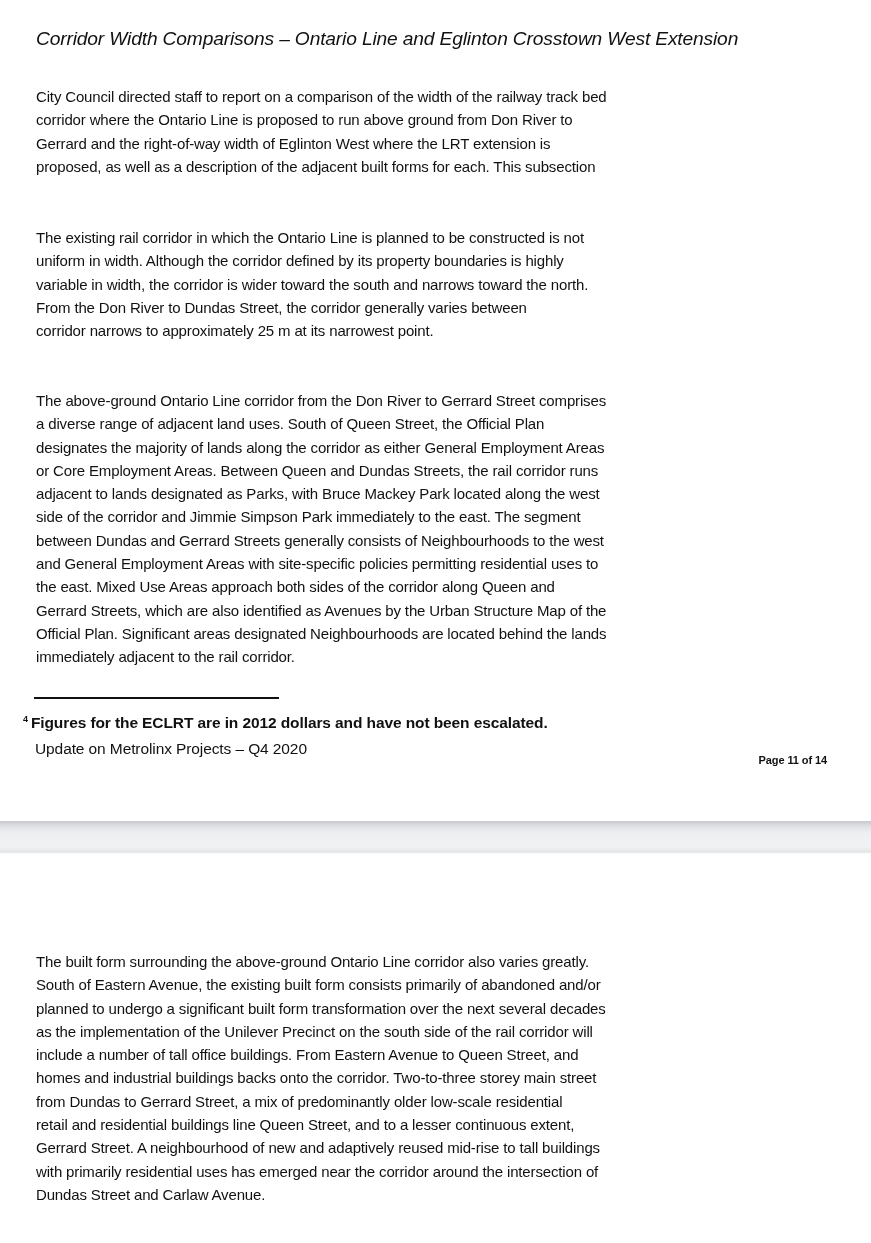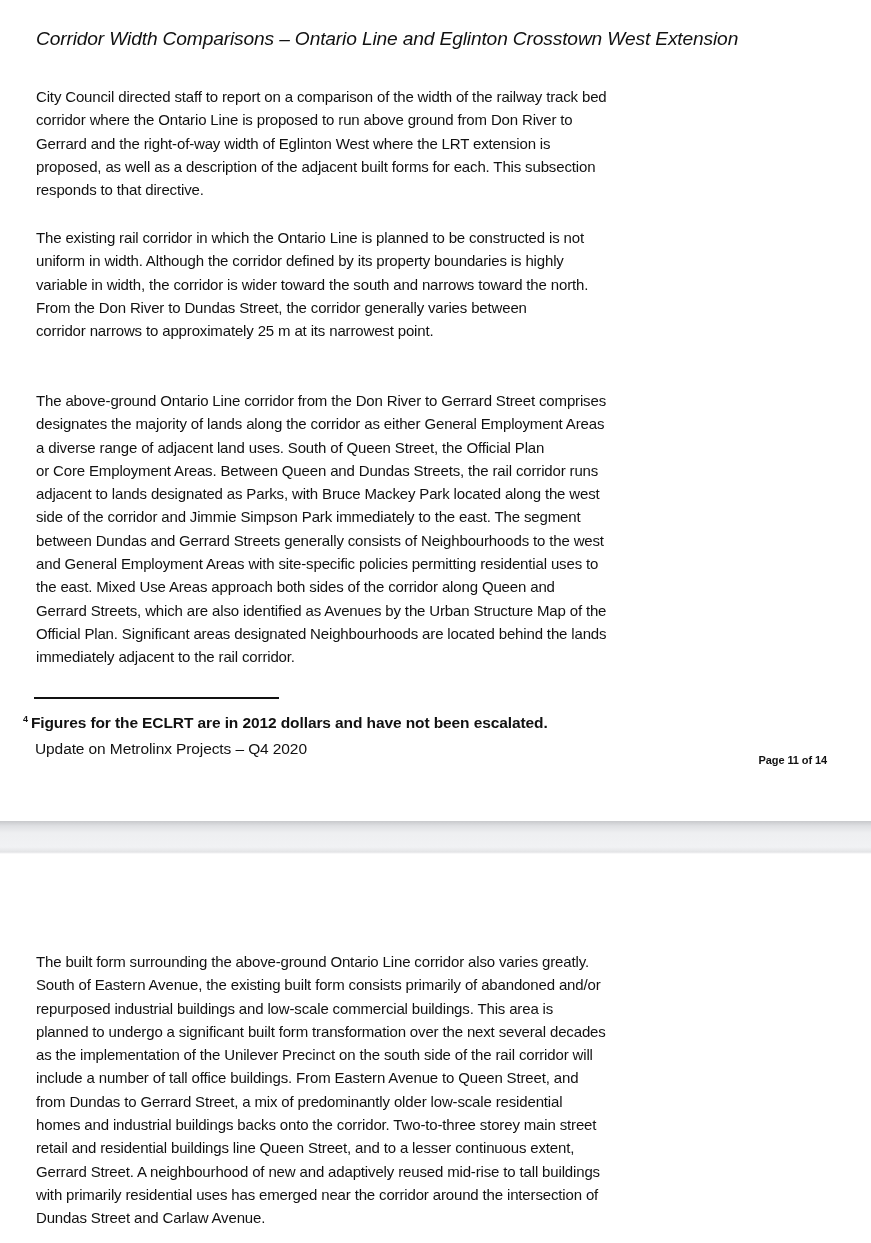--- a/index.html
+++ b/index.html
@@ -51,35 +51,34 @@
 <body>
 
 <div class="page" id="page1">
   <div class="heading">Corridor Width Comparisons – Ontario Line and Eglinton Crosstown West Extension</div>
 
   <p class="para" style="top:73px">
     <span class="ln">City Council directed staff to report on a comparison of the width of the railway track bed</span>
     <span class="ln">corridor where the Ontario Line is proposed to run above ground from Don River to</span>
     <span class="ln">Gerrard and the right-of-way width of Eglinton West where the LRT extension is</span>
     <span class="ln">proposed, as well as a description of the adjacent built forms for each. This subsection</span>
-    <span class="ln">responds to that directive.</span>
   </p>
 
   <p class="para" style="top:214px">
     <span class="ln">The existing rail corridor in which the Ontario Line is planned to be constructed is not</span>
     <span class="ln">uniform in width. Although the corridor defined by its property boundaries is highly</span>
     <span class="ln">variable in width, the corridor is wider toward the south and narrows toward the north.</span>
     <span class="ln">From the Don River to Dundas Street, the corridor generally varies between</span>
     <span class="ln">corridor narrows to approximately 25 m at its narrowest point.</span>
   </p>
 
   <p class="para" style="top:377px">
     <span class="ln">The above-ground Ontario Line corridor from the Don River to Gerrard Street comprises</span>
+    <span class="ln">a diverse range of adjacent land uses. South of Queen Street, the Official Plan</span>
     <span class="ln">designates the majority of lands along the corridor as either General Employment Areas</span>
-    <span class="ln">a diverse range of adjacent land uses. South of Queen Street, the Official Plan</span>
     <span class="ln">or Core Employment Areas. Between Queen and Dundas Streets, the rail corridor runs</span>
     <span class="ln">adjacent to lands designated as Parks, with Bruce Mackey Park located along the west</span>
     <span class="ln">side of the corridor and Jimmie Simpson Park immediately to the east. The segment</span>
     <span class="ln">between Dundas and Gerrard Streets generally consists of Neighbourhoods to the west</span>
     <span class="ln">and General Employment Areas with site-specific policies permitting residential uses to</span>
     <span class="ln">the east. Mixed Use Areas approach both sides of the corridor along Queen and</span>
     <span class="ln">Gerrard Streets, which are also identified as Avenues by the Urban Structure Map of the</span>
     <span class="ln">Official Plan. Significant areas designated Neighbourhoods are located behind the lands</span>
     <span class="ln">immediately adjacent to the rail corridor.</span>
   </p>
@@ -90,24 +89,23 @@
   <div class="footer-left">Update on Metrolinx Projects – Q4 2020</div>
   <div class="footer-right">Page 11 of 14</div>
 </div>
 
 <div class="gap"></div>
 
 <div class="page" id="page2">
   <p class="para" style="top:84px">
     <span class="ln">The built form surrounding the above-ground Ontario Line corridor also varies greatly.</span>
     <span class="ln">South of Eastern Avenue, the existing built form consists primarily of abandoned and/or</span>
-    <span class="ln">repurposed industrial buildings and low-scale commercial buildings. This area is</span>
     <span class="ln">planned to undergo a significant built form transformation over the next several decades</span>
     <span class="ln">as the implementation of the Unilever Precinct on the south side of the rail corridor will</span>
     <span class="ln">include a number of tall office buildings. From Eastern Avenue to Queen Street, and</span>
+    <span class="ln">homes and industrial buildings backs onto the corridor. Two-to-three storey main street</span>
     <span class="ln">from Dundas to Gerrard Street, a mix of predominantly older low-scale residential</span>
-    <span class="ln">homes and industrial buildings backs onto the corridor. Two-to-three storey main street</span>
     <span class="ln">retail and residential buildings line Queen Street, and to a lesser continuous extent,</span>
     <span class="ln">Gerrard Street. A neighbourhood of new and adaptively reused mid-rise to tall buildings</span>
     <span class="ln">with primarily residential uses has emerged near the corridor around the intersection of</span>
     <span class="ln">Dundas Street and Carlaw Avenue.</span>
   </p>
 </div>
 
 </body></html>

